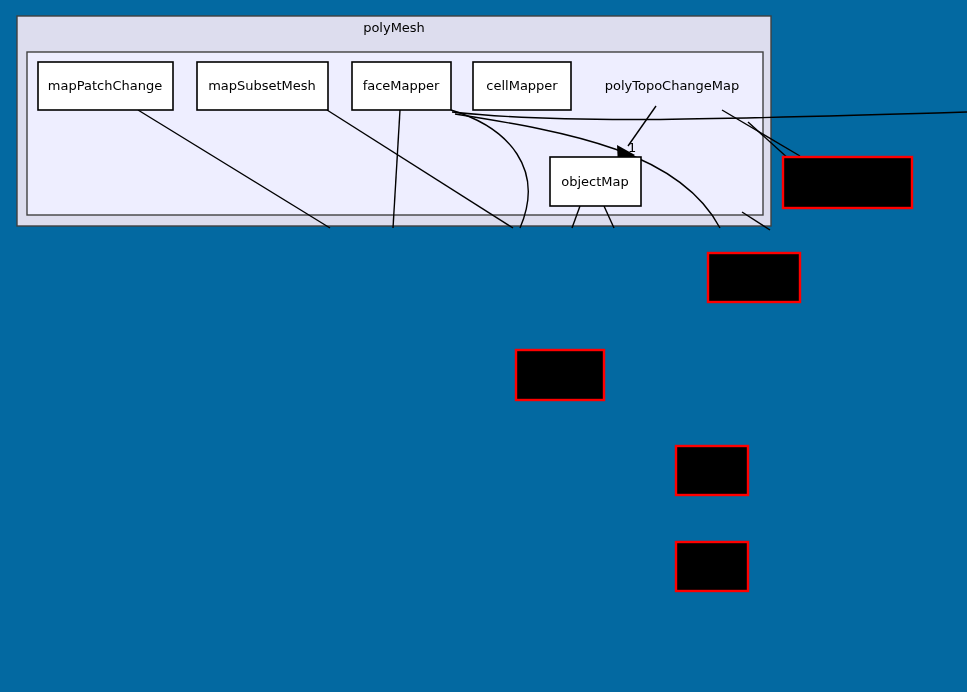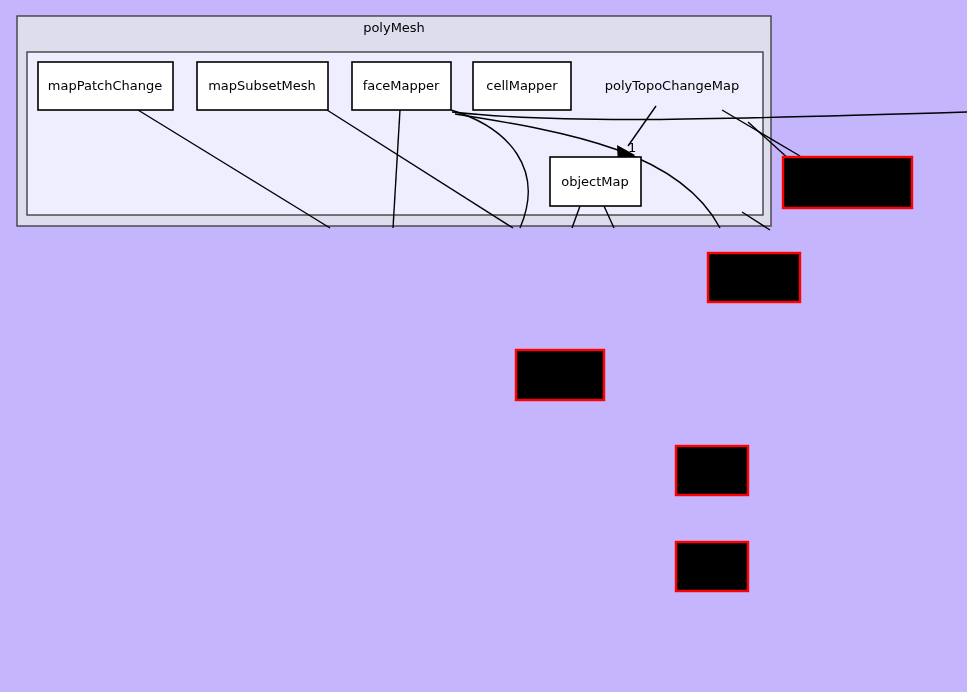--- a/index.html
+++ b/index.html
@@ -5,21 +5,21 @@
 <style>
   html, body {
     margin: 0;
     padding: 0;
     background: #000000;
   }
   #canvas {
     position: relative;
     width: 967px;
     height: 692px;
-    background: #c4b5fd;
+    background: #0369a1;
     overflow: hidden;
     font-family: "DejaVu Sans", "Liberation Sans", sans-serif;
   }
   svg.graph {
     position: absolute;
     left: 0;
     top: 0;
     width: 967px;
     height: 692px;
   }

